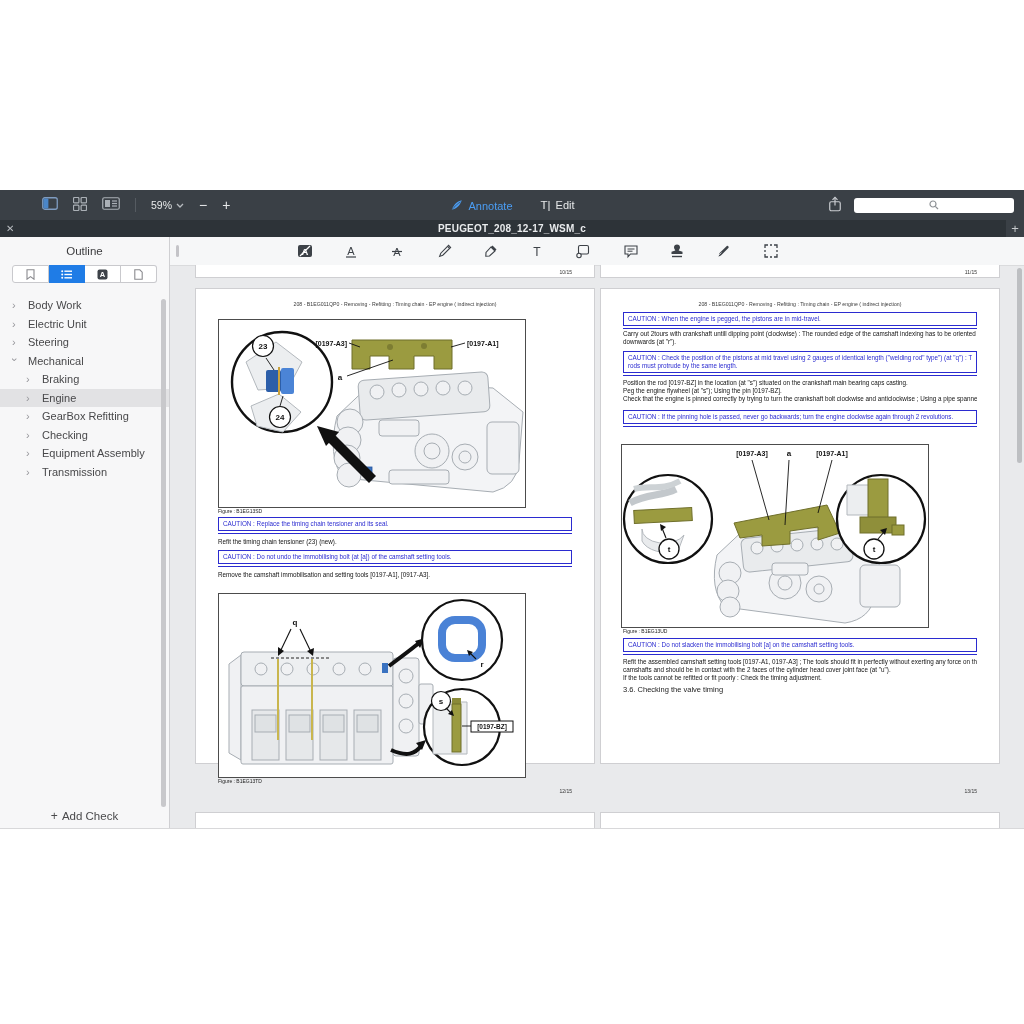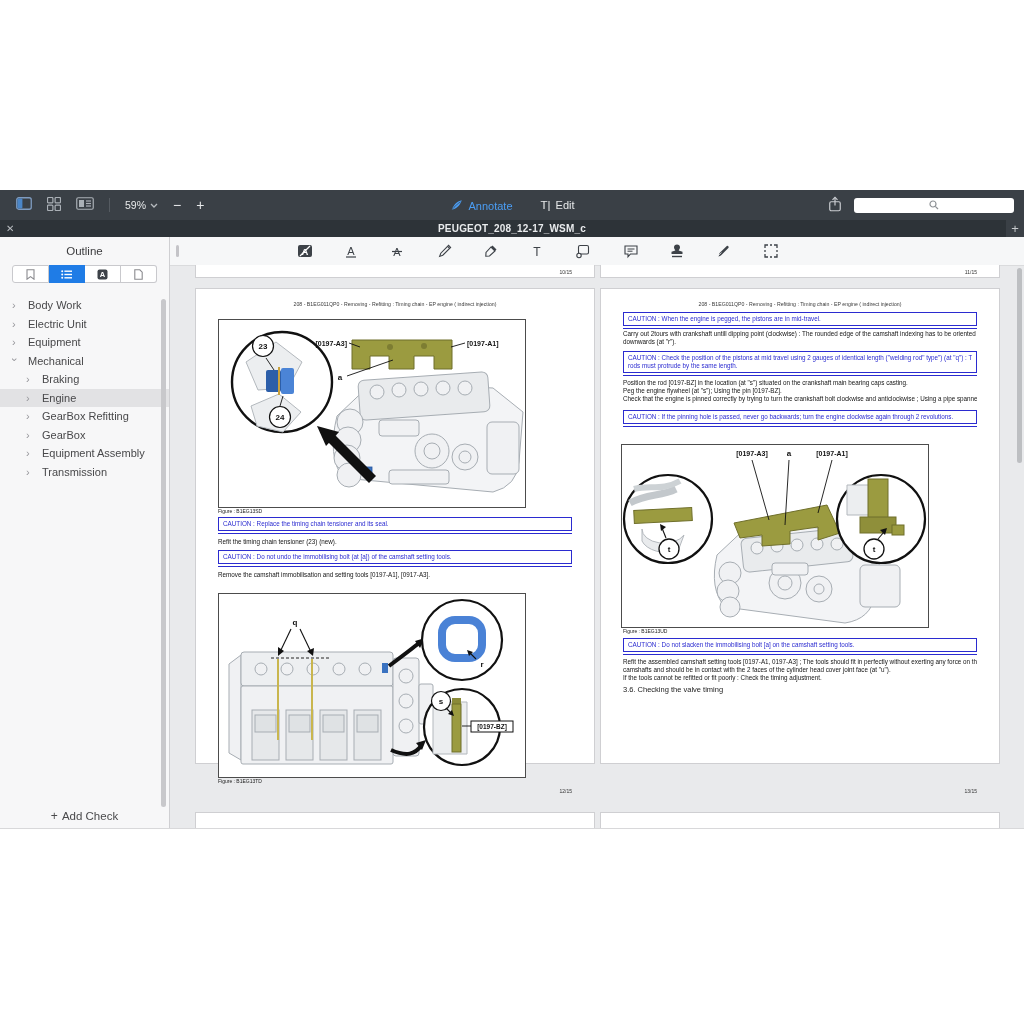--- a/index.html
+++ b/index.html
@@ -3,21 +3,21 @@
 <meta charset="utf-8">
 <style>
   html,body{margin:0;padding:0;}
   body{width:1024px;height:1024px;background:#ffffff;position:relative;overflow:hidden;
        font-family:"Liberation Sans",sans-serif;-webkit-font-smoothing:antialiased;}
   .stage{position:absolute;inset:0;}
   button{background:none;border:none;padding:0;margin:0;font-family:inherit;cursor:default;}
 
   
   .toolbar{position:absolute;top:190px;left:0;width:1024px;height:30px;background:#3a4046;
-           display:flex;align-items:center;box-sizing:border-box;}
+           display:flex;align-items:center;box-sizing:border-box;padding-left:26px;}
   .tb-left{display:flex;align-items:center;gap:15px;margin-left:16px;}
   .tb-sep{width:1px;height:14px;background:#555b61;}
   .zoom-btn{display:flex;align-items:center;gap:4px;color:#e7e9ea;font-size:10.5px;}
   .zm{color:#e7e9ea;font-size:14px;line-height:14px;}
   .tb-center{position:absolute;left:50%;transform:translateX(-50%);display:flex;align-items:center;gap:28px;height:30px;}
   .mode-btn{display:flex;align-items:flex-end;gap:5px;font-size:11px;}
   .mode-annotate{color:#4b9ef5;}
   .mode-edit{color:#e7e9ea;}
   .edit-t{font-size:11.5px;color:#e7e9ea;}
   .tb-right{position:absolute;right:10px;display:flex;align-items:center;gap:12px;height:30px;}
@@ -203,41 +203,41 @@
         <div class="sb-row">
           <span class="chev">›</span>
           <span>Body Work</span>
         </div>
         <div class="sb-row">
           <span class="chev">›</span>
           <span>Electric Unit</span>
         </div>
         <div class="sb-row">
           <span class="chev">›</span>
-          <span>Equipment</span>
+          <span>Steering</span>
         </div>
         <div class="sb-row">
           <span class="chev open">›</span>
           <span>Mechanical</span>
         </div>
         <div class="sb-row lvl2">
           <span class="chev">›</span>
           <span>Braking</span>
         </div>
         <div class="sb-row lvl2 selected">
           <span class="chev">›</span>
           <span>Engine</span>
         </div>
         <div class="sb-row lvl2">
           <span class="chev">›</span>
           <span>GearBox Refitting</span>
         </div>
         <div class="sb-row lvl2">
           <span class="chev">›</span>
-          <span>GearBox</span>
+          <span>Checking</span>
         </div>
         <div class="sb-row lvl2">
           <span class="chev">›</span>
           <span>Equipment Assembly</span>
         </div>
         <div class="sb-row lvl2">
           <span class="chev">›</span>
           <span>Transmission</span>
         </div>
       </div>

